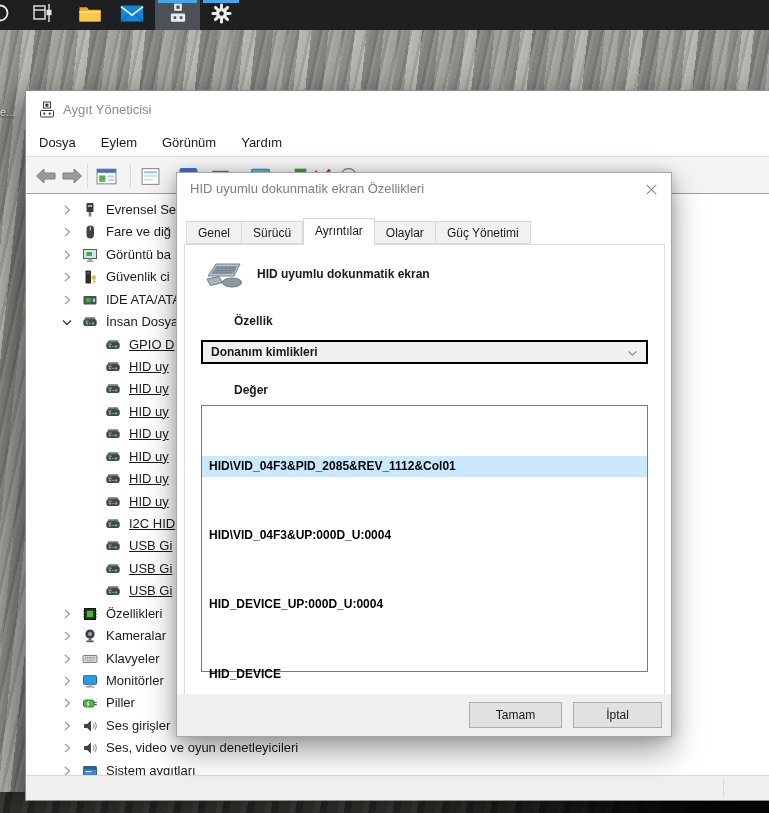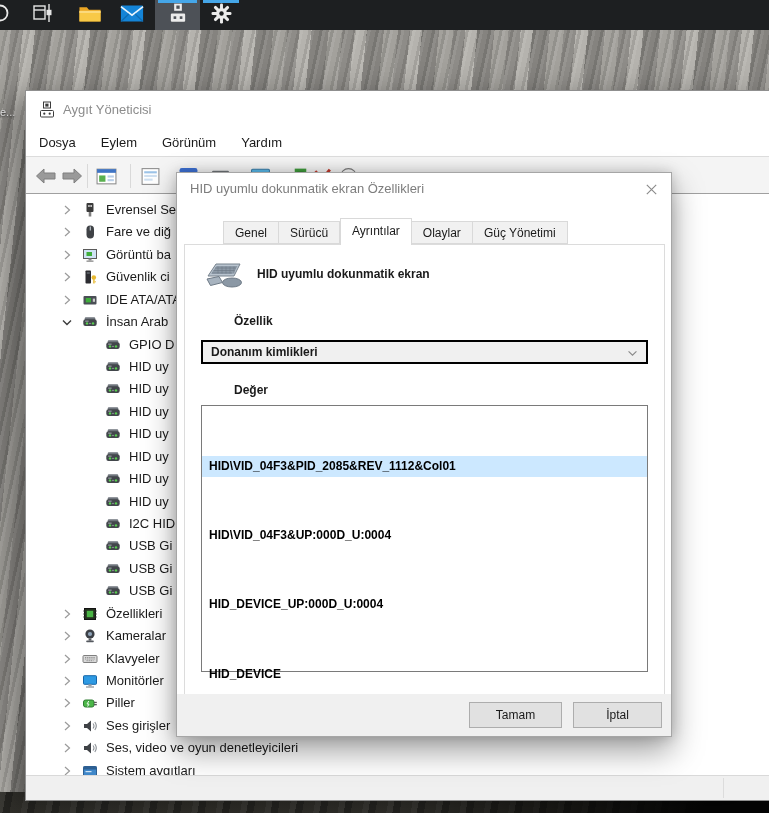--- a/index.html
+++ b/index.html
@@ -34,31 +34,31 @@
   .dm-toolbar{position:absolute;left:0;top:65px;right:0;height:38px;background:#f4f4f4;
     border-top:1px solid #dcdcdc;border-bottom:1px solid #a0a0a0;}
   .tbar-icon{position:absolute;top:7px;width:24px;height:24px;display:flex;align-items:center;justify-content:center;}
   .tbar-sep{position:absolute;top:7px;width:1px;height:24px;background:#d9d9d9;}
   .dm-tree{position:absolute;left:0;top:103px;right:0;bottom:25px;background:#fff;overflow:hidden;}
   .tree-row{position:absolute;left:0;width:740px;height:22px;}
   .tree-row .chev{position:absolute;left:33px;top:3px;width:16px;height:16px;}
   .tree-row .ticon{position:absolute;left:56px;top:3px;width:16px;height:16px;}
   .tree-row .tlabel{position:absolute;left:80px;top:0;line-height:22px;font-size:13px;color:#1b1b1b;white-space:nowrap;}
   .tree-row.child .ticon{left:79px;}
-  .tree-row.child .tlabel{left:103px;}
+  .tree-row.child .tlabel{left:103px;text-decoration:underline;}
   .dm-statusbar{position:absolute;left:0;bottom:0;right:0;height:25px;background:#f0f0f0;border-top:1px solid #d9d9d9;z-index:3;}
   .dm-statusbar .vline{position:absolute;left:697px;top:2px;bottom:2px;width:1px;background:#dcdcdc;}
 
   
   .dialog{position:absolute;left:176px;top:172px;width:496px;height:565px;background:#fff;z-index:5;
     border:1px solid #a6a6a6;box-shadow:0 14px 30px rgba(0,0,0,.38), 0 0 12px rgba(0,0,0,.18);}
   .dlg-titlebar{position:absolute;left:0;top:0;right:0;height:30px;background:#fff;}
   .dlg-title-text{position:absolute;left:13px;top:8px;font-size:13px;color:#7d7d7d;white-space:nowrap;}
   .dlg-close{position:absolute;right:12px;top:8px;width:16px;height:16px;display:flex;align-items:center;justify-content:center;}
-  .dlg-tabs{position:absolute;left:9px;top:45px;display:flex;align-items:flex-end;z-index:4;margin-left:37px;}
+  .dlg-tabs{position:absolute;left:9px;top:45px;display:flex;align-items:flex-end;z-index:4;}
   .tab{height:23px;line-height:23px;padding:0 11px;font-size:12px;color:#1a1a1a;background:#f1f1f1;
     border:1px solid #d9d9d9;border-left:none;}
   .tab:first-child{border-left:1px solid #d9d9d9;}
   .tab.active{height:27px;line-height:25px;background:#fff;border:1px solid #d9d9d9;border-bottom:none;margin-bottom:-1px;}
   .dlg-panel{position:absolute;left:7px;top:71px;width:481px;height:452px;background:#fff;border:1px solid #dcdcdc;font-weight:bold;}
   .dev-icon{position:absolute;left:19px;top:16px;}
   .dev-name{position:absolute;left:72px;top:22px;font-size:12px;color:#1a1a1a;}
   .fld-label{position:absolute;left:17px;font-size:12px;color:#1a1a1a;margin-left:32px;}
   .lbl-property{top:69px;}
   .lbl-value{top:138px;}
@@ -284,21 +284,21 @@
               <path d="M4,6.5 L8,10.5 L12,6.5" fill="none" stroke="#3c3c3c" stroke-width="1.4"></path>
             </svg></span>
           <span class="ticon"><svg viewBox="0 0 16 16" width="16" height="16">
               <rect x="2.8" y="3.2" width="10.4" height="3.4" rx="1" fill="#70767d"></rect>
               <rect x="1.3" y="5.2" width="13.4" height="6.8" rx="2.2" fill="#42464b"></rect>
               <rect x="3.2" y="6.6" width="3.4" height="1.1" fill="#9aa0a6"></rect>
               <circle cx="5" cy="9.4" r="1.2" fill="#58d04e"></circle>
               <circle cx="11" cy="9.4" r="1.2" fill="#58d04e"></circle>
               <rect x="7.2" y="8.9" width="1.6" height="1" fill="#9aa0a6"></rect>
             </svg></span>
-          <span class="tlabel">İnsan Arab</span>
+          <span class="tlabel">İnsan Dosya</span>
         </div>
         <div class="tree-row child" style="top: 139.58px;">
           <span class="ticon"><svg viewBox="0 0 16 16" width="16" height="16">
               <rect x="2.8" y="3.2" width="10.4" height="3.4" rx="1" fill="#70767d"></rect>
               <rect x="1.3" y="5.2" width="13.4" height="6.8" rx="2.2" fill="#42464b"></rect>
               <rect x="3.2" y="6.6" width="3.4" height="1.1" fill="#9aa0a6"></rect>
               <circle cx="5" cy="9.4" r="1.2" fill="#58d04e"></circle>
               <circle cx="11" cy="9.4" r="1.2" fill="#58d04e"></circle>
               <rect x="7.2" y="8.9" width="1.6" height="1" fill="#9aa0a6"></rect>
             </svg></span>

